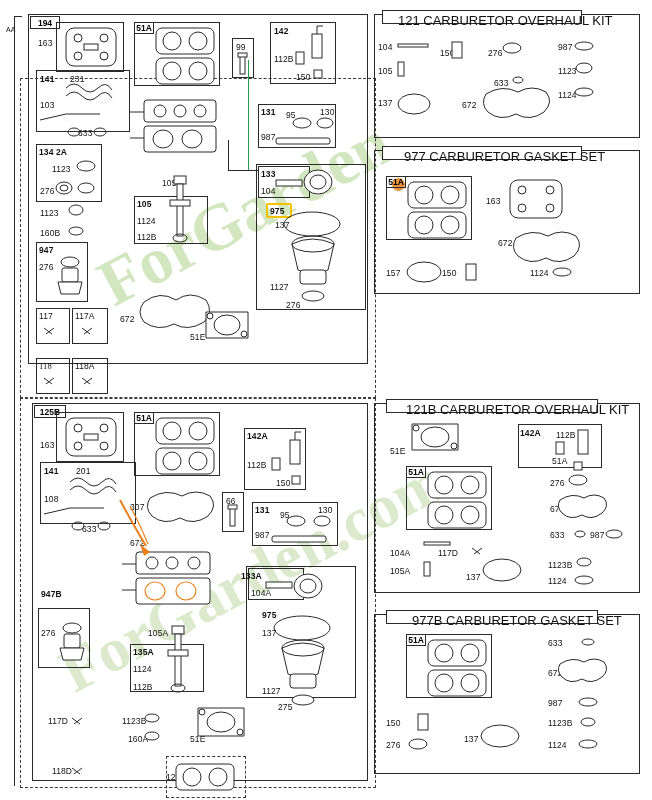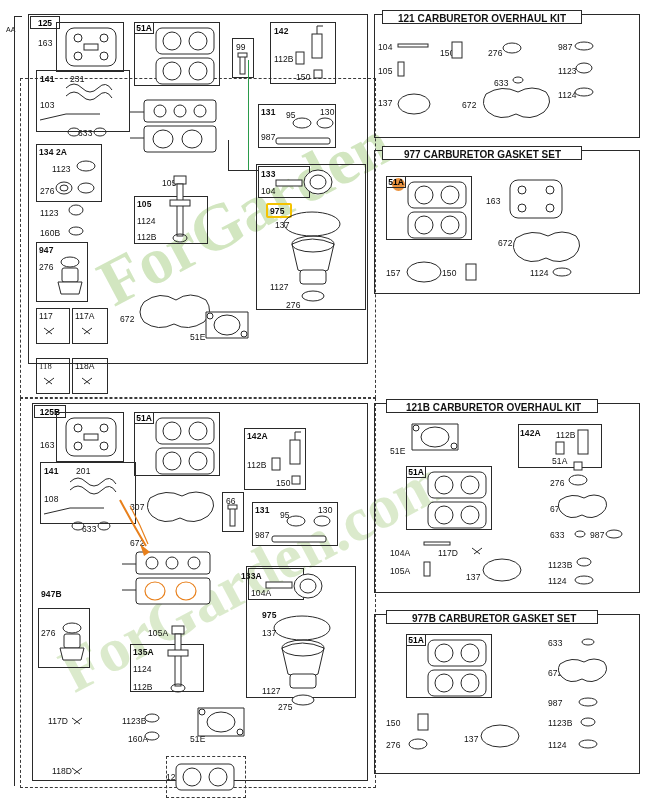--- a/index.html
+++ b/index.html
@@ -11,21 +11,21 @@
   .wm-main{left:85px;top:175px;font-size:66px;transform:rotate(-28deg);color:#c3deac;}
   .wm-sub{left:40px;top:540px;font-size:62px;transform:rotate(-28deg);color:#cfe4bb;}
   .wm-dot{position:absolute;left:392px;top:178px;width:13px;height:13px;border-radius:50%;
           background:#e8801c;opacity:.85;}
 
   .box{position:absolute;border:1px solid #2a2a2a;box-sizing:border-box;background:transparent;}
   .panel{position:absolute;border:1px solid #2a2a2a;box-sizing:border-box;}
   .dash{position:absolute;border:1px dashed #3a3a3a;box-sizing:border-box;}
   .lbl{position:absolute;font-size:8.5px;color:#111;letter-spacing:.1px;white-space:nowrap;}
   .lbl.b{font-weight:bold;}
-  .hdr{position:absolute;font-size:10px;font-weight:bold;color:#111;white-space:nowrap;}
+  .hdr{position:absolute;font-size:13px;font-weight:normal;color:#111;white-space:nowrap;}
   .hdrbox{position:absolute;border:1px solid #2a2a2a;box-sizing:border-box;display:flex;
           align-items:center;justify-content:center;font-size:8.5px;font-weight:bold;}
   .line{position:absolute;background:#2a2a2a;}
   .hl{height:1px;}
   .vl{width:1px;}
   .hiliteborder{position:absolute;border:2px solid #f5c200;box-sizing:border-box;border-radius:2px;}
   svg{position:absolute;left:0;top:0;overflow:visible;}
   .stk{fill:none;stroke:#2a2a2a;stroke-width:1;}
   .stkf{fill:#fff;stroke:#2a2a2a;stroke-width:1;}
   .stko{fill:none;stroke:#e8801c;stroke-width:1.2;}
@@ -40,21 +40,21 @@
   <div class="wm-dot"></div>
 
   <div class="lbl" style="left:6px;top:26px;font-size:7px;">AA</div>
   <div class="line vl" style="left:14px;top:16px;height:770px;"></div>
   <div class="line hl" style="left:14px;top:16px;width:8px;"></div>
 
   <div class="dash" style="left:20px;top:78px;width:356px;height:320px;"></div>
 
   <div class="panel" style="left:28px;top:14px;width:340px;height:350px;"></div>
   <div class="hdrbox" style="left:30px;top:16px;width:30px;height:13px;">
-    <span>125</span>
+    <span>194</span>
   </div>
 
   <div class="box" style="left:56px;top:22px;width:68px;height:50px;"></div>
   <div class="lbl" style="left:38px;top:38px;">163</div>
   <svg width="652" height="800">
     <rect class="stkf" x="66" y="28" width="50" height="38" rx="8"></rect>
     <circle class="stk" cx="78" cy="38" r="4"></circle>
       <circle class="stk" cx="104" cy="38" r="4"></circle>
     <circle class="stk" cx="78" cy="56" r="4"></circle>
       <circle class="stk" cx="104" cy="56" r="4"></circle>

